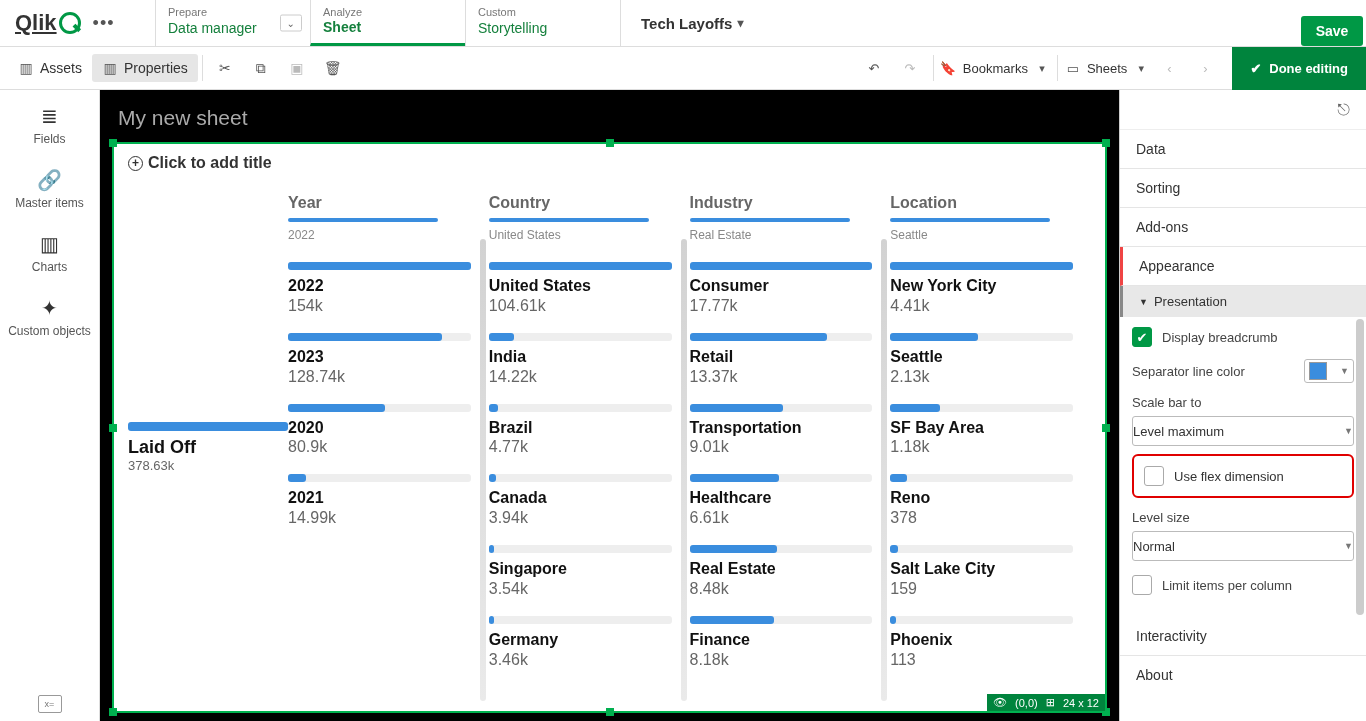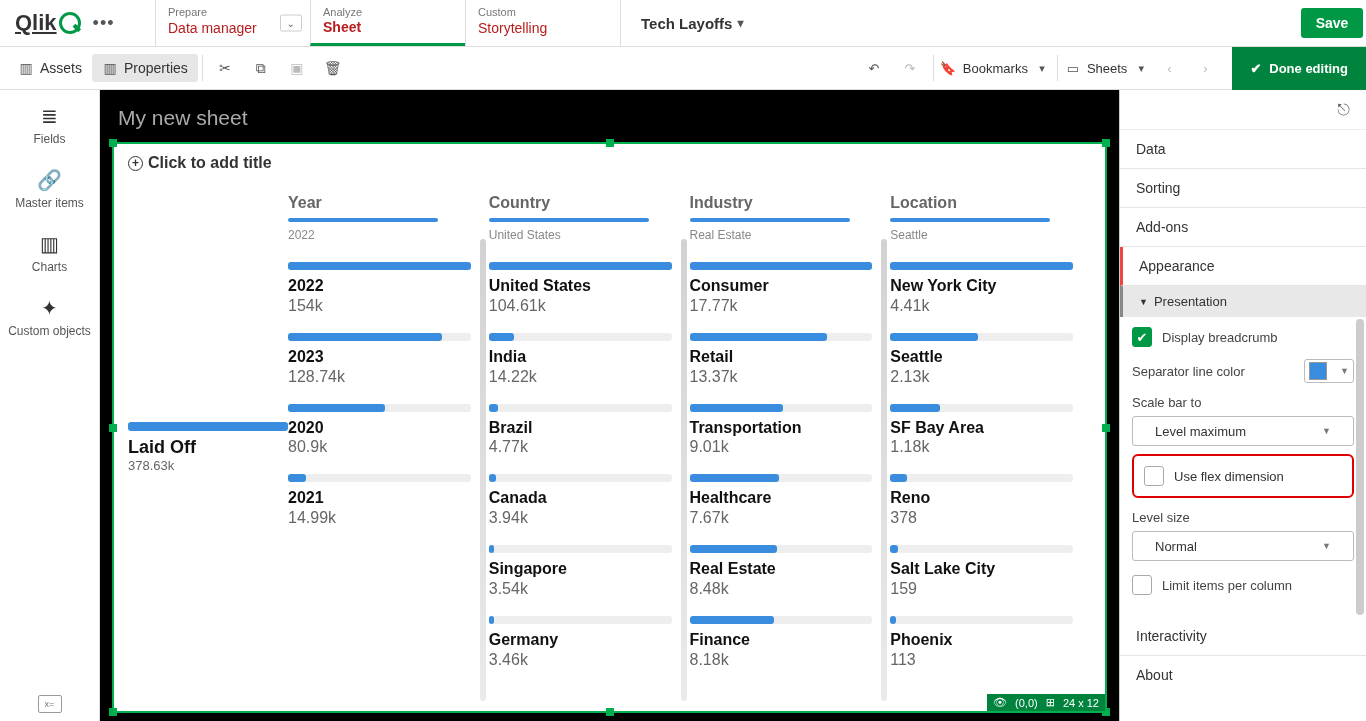--- a/index.html
+++ b/index.html
@@ -8,29 +8,29 @@
   
   .topbar { height:47px; display:flex; border-bottom:1px solid #ddd; }
   .logo-cell { width:155px; display:flex; align-items:center; padding-left:15px; gap:12px; }
   .logo { font-size:22px; font-weight:800; display:flex; align-items:center; gap:2px; }
   .logo-q { width:22px; height:22px; border:3.5px solid #009845; border-radius:50%; position:relative; }
   .logo-q::after { content:""; position:absolute; width:8px; height:3.5px; background:#009845; right:-3px; bottom:2px; transform:rotate(45deg); }
   .more-dots { font-size:18px; color:#555; cursor:pointer; letter-spacing:1px; }
 
   .nav-tab { width:155px; border-left:1px solid #ddd; display:flex; align-items:center; padding:0 12px; position:relative; cursor:pointer; }
   .nav-tab .sub { position:absolute; top:6px; font-size:11px; color:#777; }
-  .nav-tab .main { font-size:14px; color:#b91c1c; margin-top:10px; }
+  .nav-tab .main { font-size:14px; color:#15803d; margin-top:10px; }
   .nav-tab .chev { position:absolute; right:8px; top:50%; transform:translateY(-50%); font-size:10px; color:#666; border:1px solid #ccc; padding:2px 6px; border-radius:2px;}
   .nav-tab.active { border-bottom:3px solid #009845; }
   .nav-tab.active .main { font-weight:600; }
 
   .app-title-cell { flex:1; border-left:1px solid #ddd; display:flex; align-items:center; padding:0 20px; font-weight:700; font-size:15px; gap:5px;}
   .app-title-cell .chev-d { font-size:12px; color:#555;}
 
-  .save-cell { width:68px; display:flex; align-items:center; justify-content:center; }
+  .save-cell { width:68px; display:flex; align-items:flex-end; justify-content:center; }
   .save-btn { background:#009845; color:#fff; font-weight:700; padding:7px 15px; border-radius:3px; font-size:14px; cursor:pointer; }
 
   
   .secondbar { height:43px; display:flex; align-items:center; border-bottom:1px solid #ddd; padding:0 8px; }
   .tb-btn { display:flex; align-items:center; gap:6px; padding:6px 10px; border-radius:3px; cursor:pointer; font-size:14px; color:#333; }
   .tb-btn.active { background:#e6e6e6; }
   .tb-sep { width:1px; height:26px; background:#ddd; margin:0 4px; }
   .tb-icon { width:16px; height:16px; display:inline-flex; align-items:center; justify-content:center; color:#555; }
   .secondbar .right { margin-left:auto; display:flex; align-items:center; gap:2px; }
   .done-btn { background:#00843d; color:#fff; font-weight:700; padding:0 18px; height:43px; display:flex; align-items:center; gap:8px; cursor:pointer; margin-left:8px; margin-right:-8px;}
@@ -92,21 +92,21 @@
 
   .prop-row { display:flex; align-items:center; gap:10px; margin-bottom:12px; font-size:13px; color:#444;}
   .checkbox { width:20px; height:20px; border:1px solid #aaa; border-radius:3px; display:flex; align-items:center; justify-content:center; color:#fff; font-size:13px;}
   .checkbox.checked { background:#009845; border-color:#009845; }
 
   .prop-label { font-size:13px; color:#444; margin-bottom:6px; margin-top:6px; display:block;}
   .color-swatch-btn { width:50px; height:24px; border:1px solid #bbb; border-radius:3px; display:flex; align-items:center; justify-content:space-between; padding:2px 4px; cursor:pointer;}
   .color-swatch { width:18px; height:18px; background:#3a8dde; border:1px solid #999;}
   .color-swatch-btn .chev-d { font-size:9px; color:#777;}
 
-  .select { border:1px solid #bbb; border-radius:3px; height:30px; display:flex; align-items:center; justify-content:space-between; padding:0 22px; font-size:13px; cursor:pointer; background:#fff;}
+  .select { border:1px solid #bbb; border-radius:3px; height:30px; display:flex; align-items:center; justify-content:space-between; padding:0 0; font-size:13px; cursor:pointer; background:#fff;}
   .select .chev-d{ font-size:9px; color:#777;}
 
   .highlight-box { border:2px solid #e00000; border-radius:6px; padding:10px; display:flex; align-items:center; gap:10px; margin:8px 0 12px;}
 
   .col-sep { position:absolute; right:3px; top:45px; bottom:0; width:6px; background:linear-gradient(#d2d2d2,#eaeaea); border-radius:3px;}
 </style>
 </head>
 <body>
 
 <div class="topbar">
@@ -345,21 +345,21 @@
                   <div class="fill" style="width:51%"></div>
                 </div>
       <div class="item-label ">Transportation</div>
       <div class="item-value">9.01k</div>
               </div>
               <div class="item">
       <div class="item-bar-bg">
                   <div class="fill" style="width:49%"></div>
                 </div>
       <div class="item-label ">Healthcare</div>
-      <div class="item-value">7.67k</div>
+      <div class="item-value">6.61k</div>
               </div>
               <div class="item">
       <div class="item-bar-bg">
                   <div class="fill" style="width:48%"></div>
                 </div>
       <div class="item-label bold">Real Estate</div>
       <div class="item-value">8.48k</div>
               </div>
               <div class="item">
       <div class="item-bar-bg">

